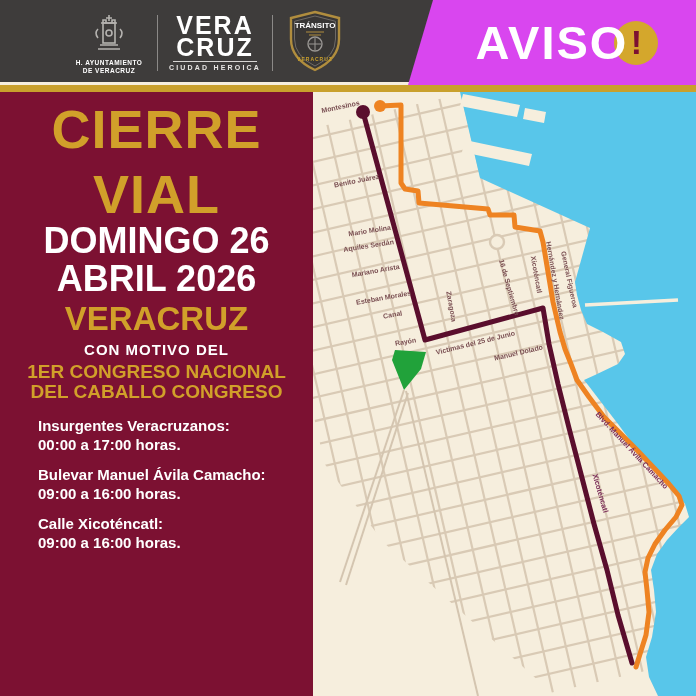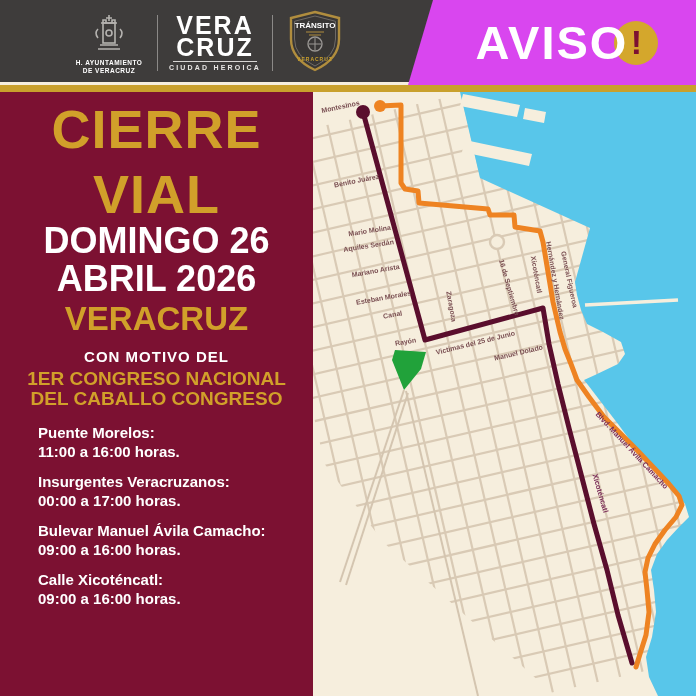--- a/index.html
+++ b/index.html
@@ -26,21 +26,21 @@
   .aviso-bang{position:relative;z-index:1;margin-left:-14px;width:44px;height:44px;border-radius:50%;
       background:#d4a72c;color:#7c1132;font-size:34px;font-weight:700;
       display:flex;align-items:center;justify-content:center;}
   
   .panel{position:absolute;left:0;top:92px;width:313px;height:604px;background:#7c1132;
          color:#fff;text-align:center;}
   .t-gold{color:#d1a02a;}
   .title{font-size:54px;line-height:55px;font-weight:700;letter-spacing:1px;margin-top:10px;}
   .date{font-size:36px;line-height:38px;font-weight:700;margin-top:0;}
   .event{font-size:33px;line-height:38px;font-weight:700;margin-top:2px;}
-  .motive{font-size:15px;line-height:18px;font-weight:700;letter-spacing:1px;margin-top:10px;}
+  .motive{font-size:15px;line-height:18px;font-weight:700;letter-spacing:1px;margin-top:3px;}
   .congress{font-size:19px;line-height:20px;font-weight:700;margin-top:3px;}
   .schedule{margin:14px 10px 0 38px;text-align:left;}
   .sch-item{margin-bottom:11px;font-size:15px;line-height:19px;font-weight:700;white-space:pre-line;}
   
   .map{position:absolute;left:313px;top:92px;width:383px;height:604px;}
   .map svg{display:block;}
   .grid line{stroke:#d9cab5;stroke-width:2.2;}
   .rail{stroke:#d4c5b0;stroke-width:2;fill:none;}
   text.street{font-family:"Liberation Sans",sans-serif;font-size:7px;font-weight:700;
               fill:#7a4f52;text-anchor:middle;}
@@ -104,22 +104,20 @@
     <div class="title t-gold">VIAL</div>
     <div class="date">DOMINGO 26</div>
     <div class="date">ABRIL 2026</div>
     <div class="event t-gold">VERACRUZ</div>
     <div class="motive">CON MOTIVO DEL</div>
     <div class="congress t-gold">
       <div>1ER CONGRESO NACIONAL</div>
       <div>DEL CABALLO CONGRESO</div>
     </div>
     <div class="schedule">
-      <div class="sch-item"><span>Puente Morelos:</span>
-<span>11:00 a 16:00 horas.</span></div>
       <div class="sch-item"><span>Insurgentes Veracruzanos:</span>
 <span>00:00 a 17:00 horas.</span></div>
       <div class="sch-item"><span>Bulevar Manuel Ávila Camacho:</span>
 <span>09:00 a 16:00 horas.</span></div>
       <div class="sch-item"><span>Calle Xicoténcatl:</span>
 <span>09:00 a 16:00 horas.</span></div>
 
     </div>
   </div>
 

